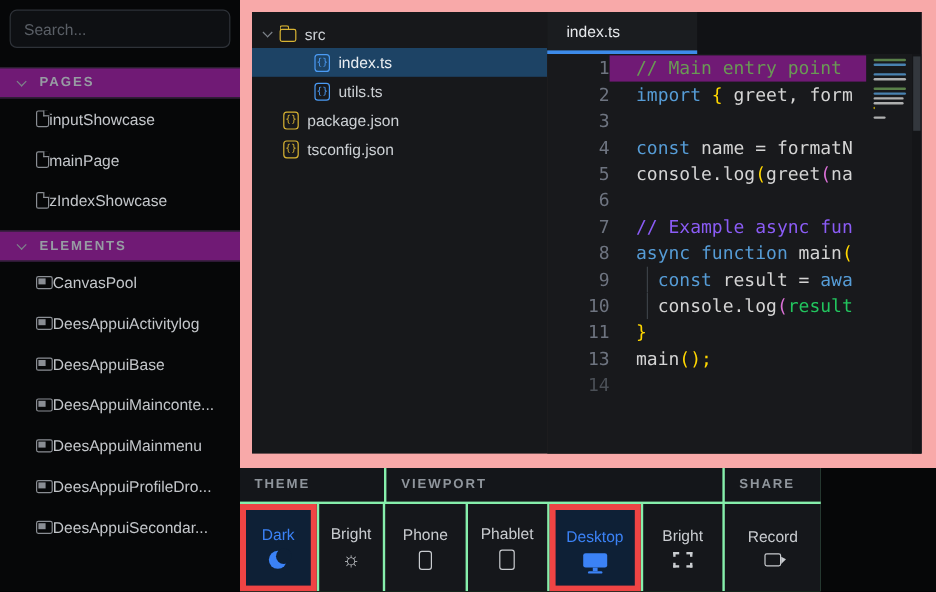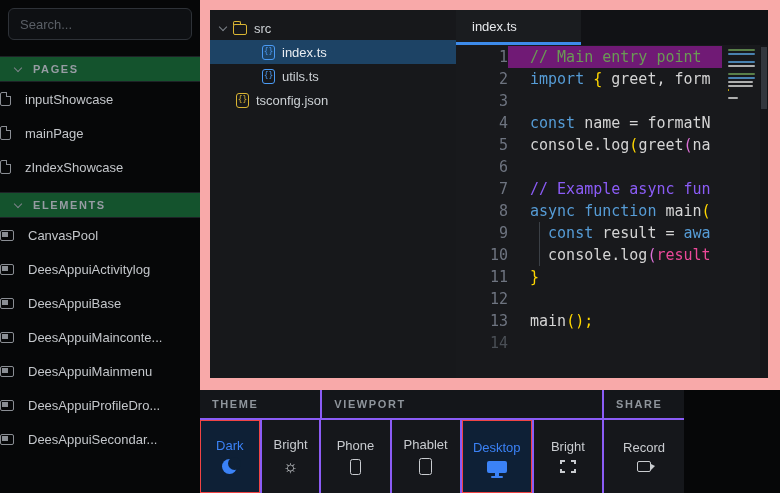--- a/index.html
+++ b/index.html
@@ -7,26 +7,26 @@
   #app { position:relative; width:780px; height:493px; overflow:hidden;
          background:#060708; font-family:"Liberation Sans", sans-serif; }
 
   
   .sidebar { position:absolute; left:0; top:0; width:200px; height:493px; background:#060708; overflow:hidden; }
   .search { display:block; margin:8px; width:184px; height:32px; background:#0e1013;
             border:1px solid #2e3238; border-radius:6px; color:#d5d8dc; padding:0 11px;
             font-size:13px; font-family:"Liberation Sans",sans-serif; outline:none; }
   .search::placeholder { color:#5a5f66; }
   .section-header { display:flex; align-items:center; gap:12px; height:26px; padding-left:15px;
-            background:#14532d; border-top:1px solid #1e2126; border-bottom:1px solid #1e2126;
+            background:#701a75; border-top:1px solid #1e2126; border-bottom:1px solid #1e2126;
             color:#979ca3; font-size:11px; font-weight:bold; letter-spacing:1.6px; cursor:pointer; }
   .sh-first { margin-top:16px; }
   .chev { width:6px; height:6px; border-right:1.5px solid #7d838a; border-bottom:1.5px solid #7d838a;
           transform:rotate(45deg); margin-top:-3px; flex:none; }
-  .side-item { display:flex; align-items:center; gap:14px; height:34px; 
+  .side-item { display:flex; align-items:center; height:34px; padding-left:30px;
                color:#c3c6ca; font-size:13px; cursor:pointer; }
   .doc-icon { width:11px; height:14px; border:1.5px solid #8a8e94; border-radius:2px; flex:none; position:relative; }
   .doc-icon::after { content:''; position:absolute; right:-1px; top:-1px; width:4px; height:4px;
                background:#060708; border-left:1.5px solid #8a8e94; border-bottom:1.5px solid #8a8e94; }
   .elem-icon { width:14px; height:11px; border:1.5px solid #8a8e94; border-radius:2px; flex:none; position:relative; }
   .elem-icon::after { content:''; position:absolute; left:1px; top:1px; width:6px; height:5px; background:#8a8e94; }
 
   
   .frame { position:absolute; left:200px; top:0; width:580px; height:390px;
            background:var(--pink); padding:10px 12px 12px 10px; display:flex; }
@@ -63,30 +63,30 @@
   .row.dim .num { color:#4a4f56; }
   .txt.guide::before { content:''; position:absolute; left:31px; top:0; bottom:0; border-left:1px solid #3b4046; }
 
   .minimap { position:absolute; top:4px; right:10px; width:30px; bottom:0; }
   .mm-bar { height:2px; margin-bottom:2px; border-radius:1px; opacity:.8; }
   .vscroll { position:absolute; right:0; top:0; bottom:0; width:8px; background:#141518; }
   .vthumb { position:absolute; left:1px; right:1px; top:2px; height:62px; background:#33373d; }
 
   
   .bottombar { position:absolute; left:200px; top:390px; width:484px; height:103px;
-               background:#8b5cf6; display:flex; flex-direction:column; }
+               background:#86efac; display:flex; flex-direction:column; }
   .bb-headers { height:28px; display:flex; gap:2px; margin-bottom:2px; }
   .bb-h { background:#14161a; color:#8f959c; font-size:11px; font-weight:bold; letter-spacing:1.6px;
           display:flex; align-items:center; padding-left:12px; }
   .bb-buttons { flex:1; display:flex; gap:2px; }
   .bb-group { display:flex; gap:2px; }
   .w-theme { width:148px; } .w-view { width:348px; } .w-share { width:80px; flex:none; }
   .cell { background:#15171b; flex:1; display:flex; flex-direction:column; align-items:center;
           justify-content:center; gap:7px; color:#c9ccd0; font-size:13px; cursor:pointer; }
-  .cell.selected { background:#0e2036; border:1px solid #ef4444; color:var(--accent); }
+  .cell.selected { background:#0e2036; border:5px solid #ef4444; color:var(--accent); }
   .blabel { line-height:1; }
   .bicon { display:block; position:relative; }
 
   .icon-moon { width:15px; height:15px; }
   .icon-moon::before { content:''; position:absolute; inset:0; border-radius:50%; background:var(--accent); }
   .icon-moon::after  { content:''; position:absolute; left:6px; top:-2px; width:13px; height:13px;
                        border-radius:50%; background:#0e2036; }
   .icon-sun::before { content:'☼'; font-size:17px; color:#c9ccd0; line-height:1; display:block; }
   .icon-phone   { width:11px; height:16px; border:1.5px solid #c9ccd0; border-radius:2.5px; }
   .icon-phablet { width:13px; height:17px; border:1.5px solid #c9ccd0; border-radius:2.5px; }
@@ -175,20 +175,24 @@
       <div class="tree-row tr-child selected">
         <span class="ficon ts"></span>
         <span>index.ts</span>
       </div>
       <div class="tree-row tr-child">
         <span class="ficon ts"></span>
         <span>utils.ts</span>
       </div>
       <div class="tree-row tr-json">
         <span class="ficon json"></span>
+        <span>package.json</span>
+      </div>
+      <div class="tree-row tr-json">
+        <span class="ficon json"></span>
         <span>tsconfig.json</span>
       </div>
     </div>
 
     <div class="editor">
       <div class="tabbar">
         <div class="tab">
           <span>index.ts</span>
         </div>
       </div>
@@ -196,23 +200,22 @@
         <div class="code-lines">
             <div class="row current"><span class="num">1</span><span class="txt"><span style="color: rgb(106, 153, 85);">// Main entry point</span></span></div>
             <div class="row"><span class="num">2</span><span class="txt"><span style="color: rgb(86, 156, 214);">import </span><span style="color: rgb(255, 215, 0);">{</span><span style="color: rgb(212, 212, 212);"> greet, form</span></span></div>
             <div class="row"><span class="num">3</span><span class="txt"></span></div>
             <div class="row"><span class="num">4</span><span class="txt"><span style="color: rgb(86, 156, 214);">const </span><span style="color: rgb(212, 212, 212);">name = formatN</span></span></div>
             <div class="row"><span class="num">5</span><span class="txt"><span style="color: rgb(212, 212, 212);">console.log</span><span style="color: rgb(255, 215, 0);">(</span><span style="color: rgb(212, 212, 212);">greet</span><span style="color: rgb(218, 112, 214);">(</span><span style="color: rgb(212, 212, 212);">na</span></span></div>
             <div class="row"><span class="num">6</span><span class="txt"></span></div>
             <div class="row"><span class="num">7</span><span class="txt"><span style="color: #8b5cf6;">// Example async fun</span></span></div>
             <div class="row"><span class="num">8</span><span class="txt"><span style="color: rgb(86, 156, 214);">async function </span><span style="color: rgb(212, 212, 212);">main</span><span style="color: rgb(255, 215, 0);">(</span></span></div>
             <div class="row"><span class="num">9</span><span class="txt guide"><span style="color: rgb(212, 212, 212);">  </span><span style="color: rgb(86, 156, 214);">const </span><span style="color: rgb(212, 212, 212);">result = </span><span style="color: rgb(86, 156, 214); margin-top: 35px;">awa</span></span></div>
-            <div class="row"><span class="num">10</span><span class="txt guide"><span style="color: rgb(212, 212, 212);">  console.log</span><span style="color: rgb(218, 112, 214);">(</span><span style="color: #ec4899;">result</span></span></div>
+            <div class="row"><span class="num">10</span><span class="txt guide"><span style="color: rgb(212, 212, 212);">  console.log</span><span style="color: rgb(218, 112, 214);">(</span><span style="color: #22c55e;">result</span></span></div>
             <div class="row"><span class="num">11</span><span class="txt"><span style="color: rgb(255, 215, 0);">}</span></span></div>
-            <div class="row"><span class="num">12</span><span class="txt"></span></div>
             <div class="row"><span class="num">13</span><span class="txt"><span style="color: rgb(212, 212, 212);">main</span><span style="color: rgb(255, 215, 0);">();</span></span></div>
             <div class="row dim"><span class="num">14</span><span class="txt"></span></div>
           </div>
         <div class="minimap">
             <div class="mm-bar" style="width: 26.6px; background: rgb(106, 153, 85);"></div>
             <div class="mm-bar" style="width: 27px; background: rgb(86, 156, 214);"></div>
             <div class="mm-bar" style="width: 0px; background: transparent;"></div>
             <div class="mm-bar" style="width: 27px; background: rgb(86, 156, 214);"></div>
             <div class="mm-bar" style="width: 27px; background: rgb(212, 212, 212);"></div>
             <div class="mm-bar" style="width: 0px; background: transparent;"></div>

